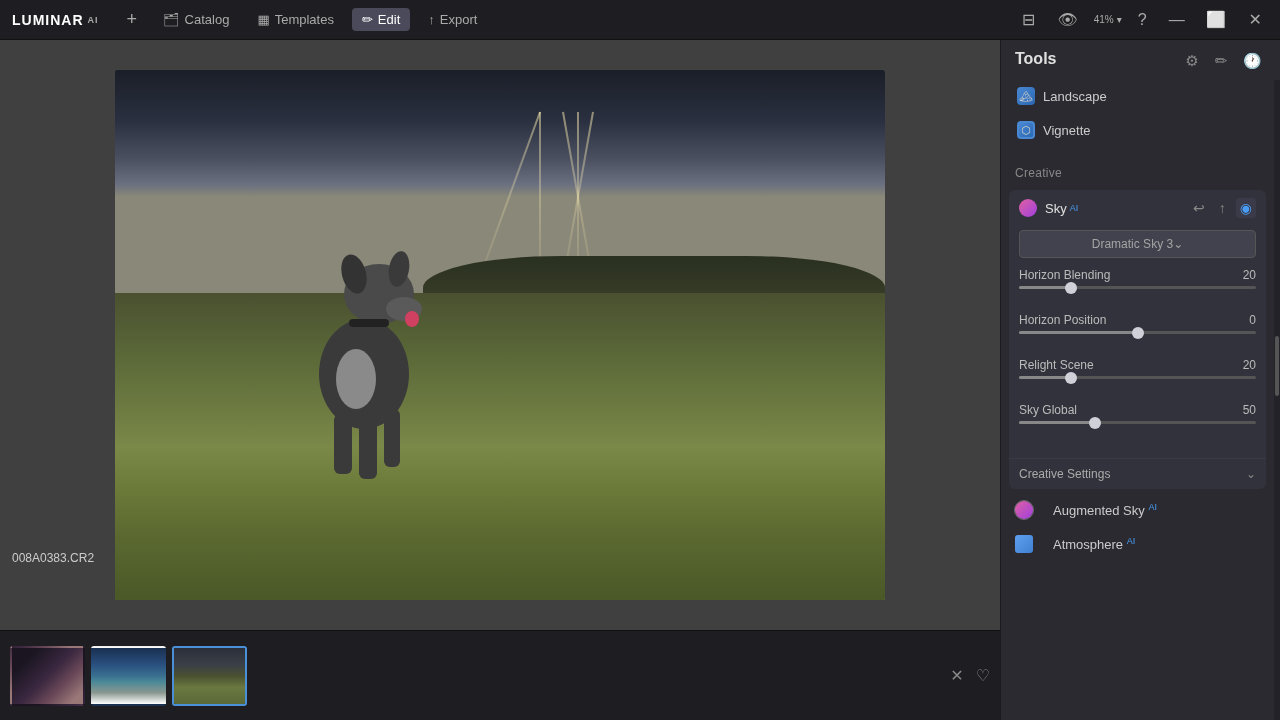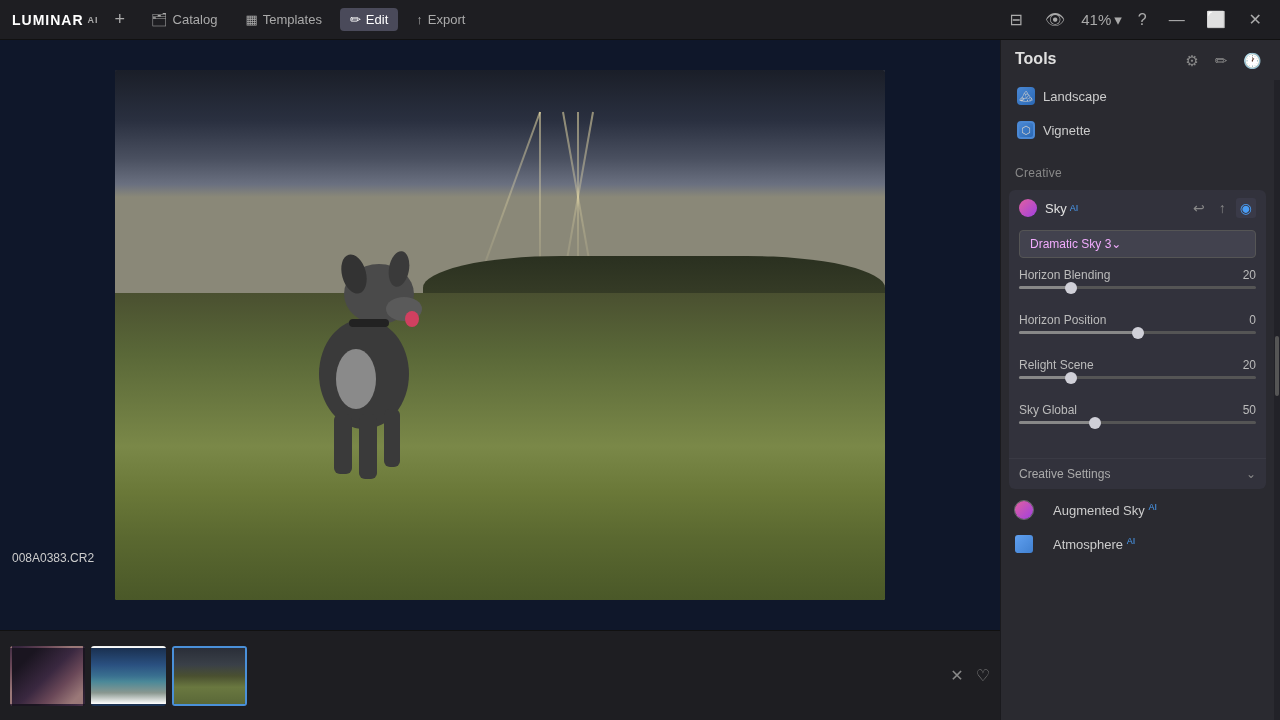--- a/index.html
+++ b/index.html
@@ -21,20 +21,21 @@
       align-items: center;
       padding: 0 12px;
       gap: 8px;
       border-bottom: 1px solid #111;
     }
     #logo {
       color: #fff;
       font-size: 14px;
       font-weight: 600;
       letter-spacing: 1px;
+      margin-right: 12px;
       display: flex;
       align-items: center;
       gap: 4px;
     }
     #logo span.ai-badge {
       font-size: 9px;
       color: #aaa;
       vertical-align: super;
     }
     .nav-btn {
@@ -70,39 +71,39 @@
     .topbar-right .icon-btn {
       color: #aaa;
       font-size: 16px;
       cursor: pointer;
       padding: 4px 6px;
       background: transparent;
       border: none;
     }
     .zoom-indicator {
       color: #aaa;
-      font-size: 15px;
+      font-size: 10px;
       display: flex;
       align-items: center;
       gap: 3px;
       cursor: pointer;
     }
 
     
     #main {
       display: flex;
       height: calc(720px - 40px);
     }
 
     
     #image-area {
       flex: 1;
       display: flex;
       flex-direction: column;
-      background: #0f172a;
+      background: #404040;
       position: relative;
     }
 
     #canvas-area {
       flex: 1;
       display: flex;
       align-items: center;
       justify-content: center;
       overflow: hidden;
       position: relative;
@@ -379,27 +380,27 @@
     
     #sky-content {
       padding: 4px 10px 10px;
     }
 
     .dropdown-select {
       width: 100%;
       background: #42424e;
       border: 1px solid #555;
       border-radius: 4px;
-      color: #f0abfc;
+      color: #a3a3a3;
       padding: 6px 10px;
       font-size: 12px;
       cursor: pointer;
       display: flex;
       align-items: center;
-      justify-content: flex-start;
+      justify-content: center;
       margin-bottom: 10px;
     }
 
     .slider-row {
       margin-bottom: 24px;
     }
     .slider-label-row {
       display: flex;
       justify-content: space-between;
       margin-bottom: 4px;

